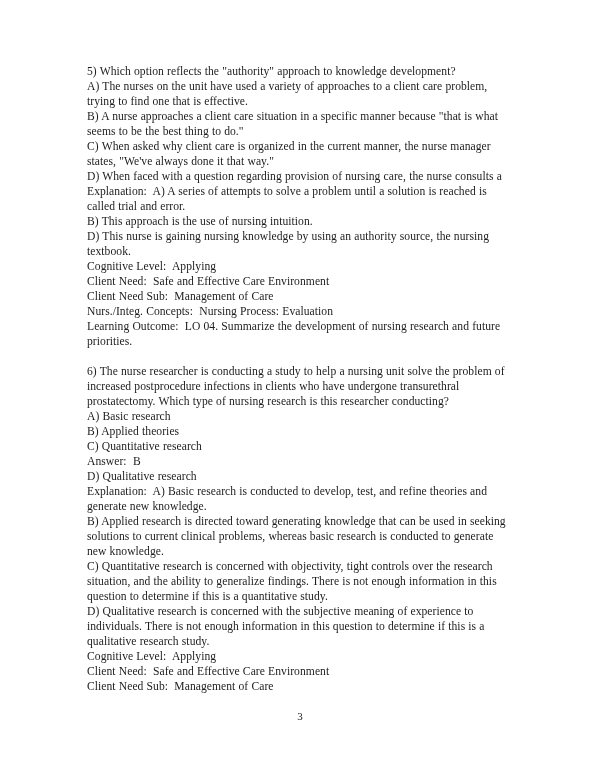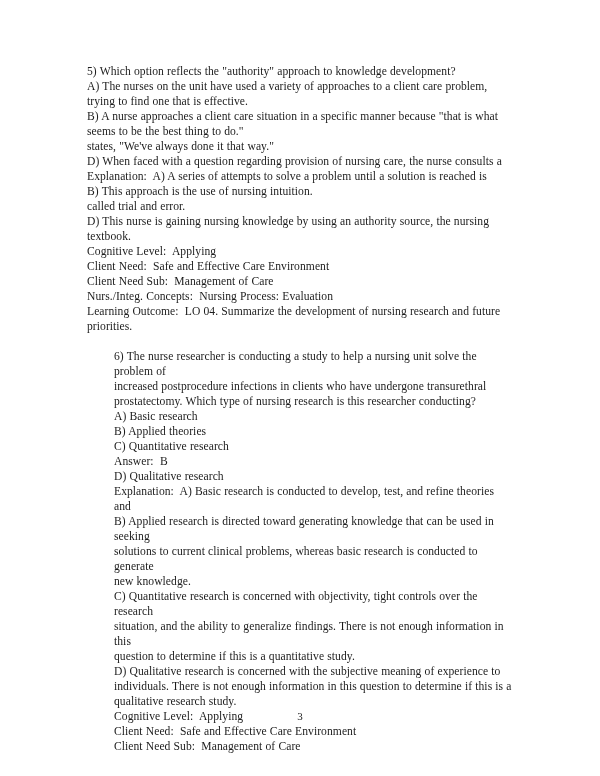--- a/index.html
+++ b/index.html
@@ -27,21 +27,20 @@
     position: absolute;
     left: 87px;
     top: 64px;
     width: 426px;
   }
   .block {
     margin: 0;
   }
   .block + .block {
     margin-top: 15px;
-    margin-left: 27px;
   }
   .line {
     font-size: 11.6px;
     line-height: 15px;
     white-space: pre-wrap;
     word-spacing: 0.2px;
     letter-spacing: 0.05px;
     color: #1c1c1c;
   }
   .page-number {
@@ -60,44 +59,46 @@
 <body>
 
 <div class="page">
   <div class="content" id="body-root">
       <div class="block">
         <div class="line">5) Which option reflects the "authority" approach to knowledge development?</div>
         <div class="line">A) The nurses on the unit have used a variety of approaches to a client care problem,</div>
         <div class="line">trying to find one that is effective.</div>
         <div class="line">B) A nurse approaches a client care situation in a specific manner because "that is what</div>
         <div class="line">seems to be the best thing to do."</div>
+        <div class="line">C) When asked why client care is organized in the current manner, the nurse manager</div>
         <div class="line">states, "We've always done it that way."</div>
         <div class="line">D) When faced with a question regarding provision of nursing care, the nurse consults a</div>
         <div class="line">Explanation:  A) A series of attempts to solve a problem until a solution is reached is</div>
+        <div class="line">called trial and error.</div>
         <div class="line">B) This approach is the use of nursing intuition.</div>
-        <div class="line">called trial and error.</div>
         <div class="line">D) This nurse is gaining nursing knowledge by using an authority source, the nursing</div>
         <div class="line">textbook.</div>
         <div class="line">Cognitive Level:  Applying</div>
         <div class="line">Client Need:  Safe and Effective Care Environment</div>
         <div class="line">Client Need Sub:  Management of Care</div>
         <div class="line">Nurs./Integ. Concepts:  Nursing Process: Evaluation</div>
         <div class="line">Learning Outcome:  LO 04. Summarize the development of nursing research and future</div>
         <div class="line">priorities.</div>
       </div>
       <div class="block">
         <div class="line">6) The nurse researcher is conducting a study to help a nursing unit solve the problem of</div>
         <div class="line">increased postprocedure infections in clients who have undergone transurethral</div>
         <div class="line">prostatectomy. Which type of nursing research is this researcher conducting?</div>
         <div class="line">A) Basic research</div>
         <div class="line">B) Applied theories</div>
         <div class="line">C) Quantitative research</div>
         <div class="line">Answer:  B</div>
         <div class="line">D) Qualitative research</div>
         <div class="line">Explanation:  A) Basic research is conducted to develop, test, and refine theories and</div>
+        <div class="line">generate new knowledge.</div>
         <div class="line">B) Applied research is directed toward generating knowledge that can be used in seeking</div>
         <div class="line">solutions to current clinical problems, whereas basic research is conducted to generate</div>
         <div class="line">new knowledge.</div>
         <div class="line">C) Quantitative research is concerned with objectivity, tight controls over the research</div>
         <div class="line">situation, and the ability to generalize findings. There is not enough information in this</div>
         <div class="line">question to determine if this is a quantitative study.</div>
         <div class="line">D) Qualitative research is concerned with the subjective meaning of experience to</div>
         <div class="line">individuals. There is not enough information in this question to determine if this is a</div>
         <div class="line">qualitative research study.</div>
         <div class="line">Cognitive Level:  Applying</div>

